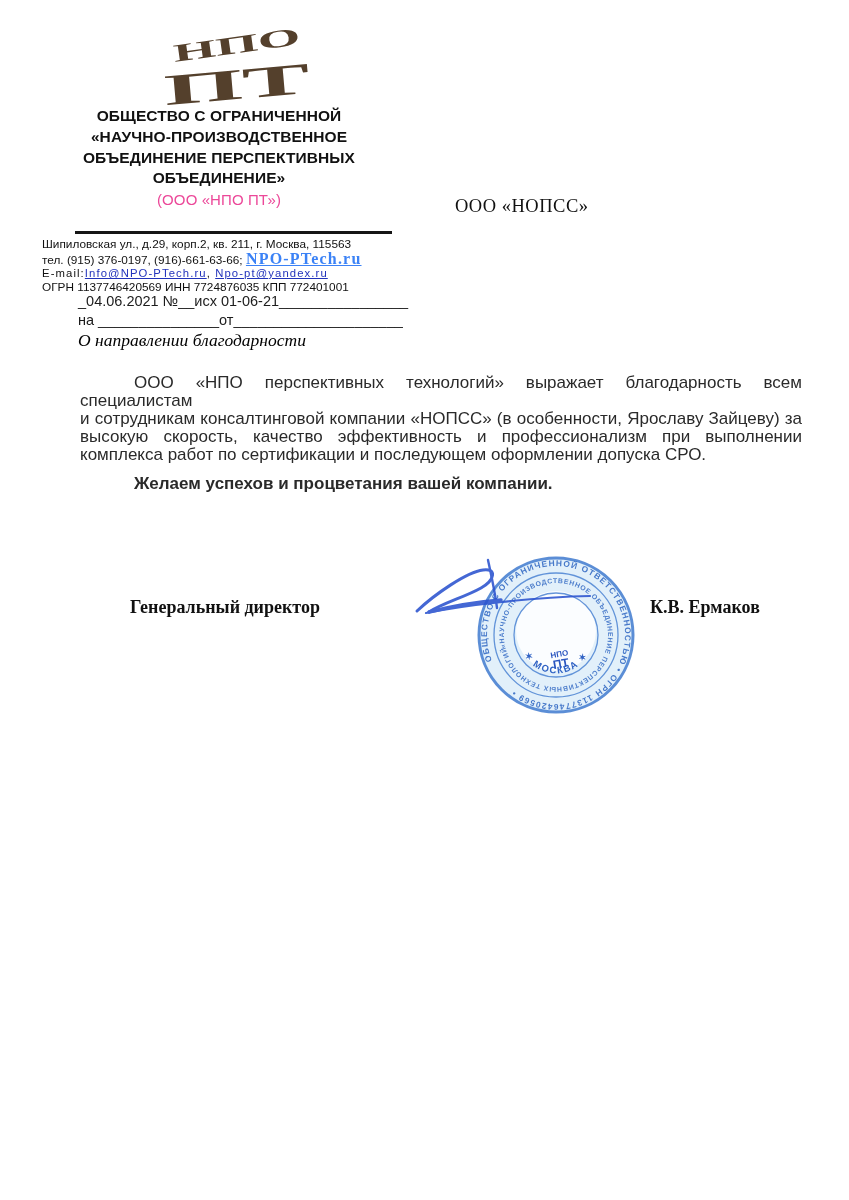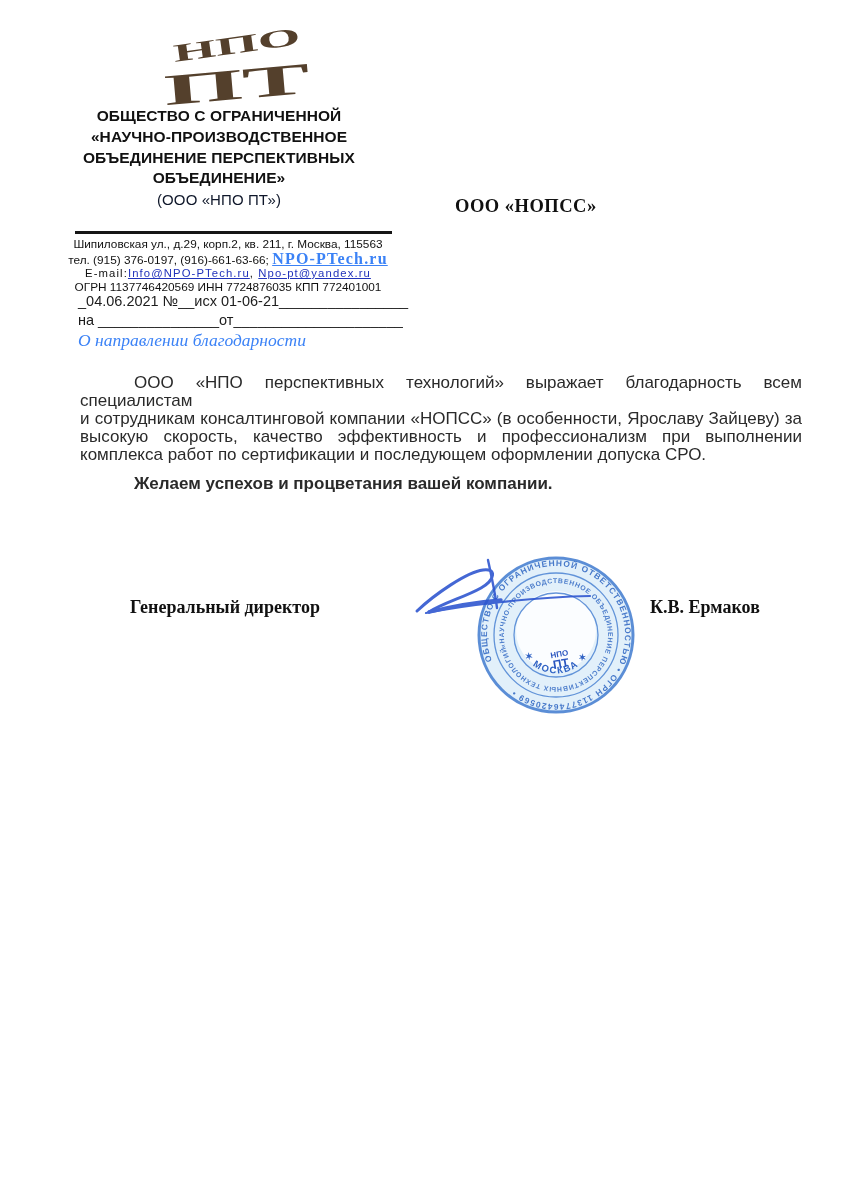--- a/index.html
+++ b/index.html
@@ -15,49 +15,49 @@
   
   .logo{position:absolute;left:138px;top:16px;width:200px;height:92px;}
   .logo text{font-family:"Liberation Serif",serif;font-weight:bold;fill:#54402c;}
   
   .org-block{
     position:absolute;left:49px;top:106px;width:340px;
     text-align:center;font-weight:bold;font-size:15.5px;line-height:20.8px;
     letter-spacing:0.1px;color:#111;
   }
   .org-short{
-    font-weight:normal;font-size:15px;line-height:20px;margin-top:1px;color:#0f172a;text-align:center;
+    font-weight:normal;font-size:15px;line-height:20px;margin-top:1px;color:#ec4899;text-align:center;
   }
   .head-rule{
     position:absolute;left:75px;top:231px;width:317px;height:2.5px;background:#151515;
   }
   .contact{
-    position:absolute;left:54px;top:238px;width:348px;
-    text-align:center;font-size:11.8px;line-height:13.7px;color:#111;
+    position:absolute;left:42px;top:238px;width:348px;
+    text-align:left;font-size:11.8px;line-height:13.7px;color:#111;
     white-space:nowrap;
   }
   .link{color:#2233bb;text-decoration:underline;cursor:pointer;}
   .site-link{
     font-family:"Liberation Serif",serif;font-weight:bold;font-size:16px;
     letter-spacing:1.2px;color:#3b82f6;
   }
   .email-line{letter-spacing:1.1px;font-size:11.3px;}
   .refs{
     position:absolute;left:78px;top:292px;width:330px;
     font-size:14.5px;line-height:18.5px;color:#1c1c1c;
     white-space:nowrap;
   }
   .subject{
     position:absolute;left:78px;top:330px;
-    font-family:"Liberation Serif",serif;font-style:italic;font-size:17.5px;color:#3b82f6;
+    font-family:"Liberation Serif",serif;font-style:italic;font-size:17.5px;color:#000000;
   }
   
   .recipient{
     position:absolute;left:455px;top:196px;
-    font-family:"Liberation Serif",serif;font-weight:bold;font-size:18.5px;
+    font-family:"Liberation Serif",serif;font-weight:normal;font-size:18.5px;
     letter-spacing:0.5px;color:#111;
   }
   
   .body-text{
     position:absolute;left:80px;top:374px;width:722px;
     font-size:17px;color:#2a2a2a;
   }
   .jline{line-height:18px;text-align:justify;text-align-last:justify;}
   .jline.first{text-indent:54px;}
   .jline.last{text-align-last:left;}

